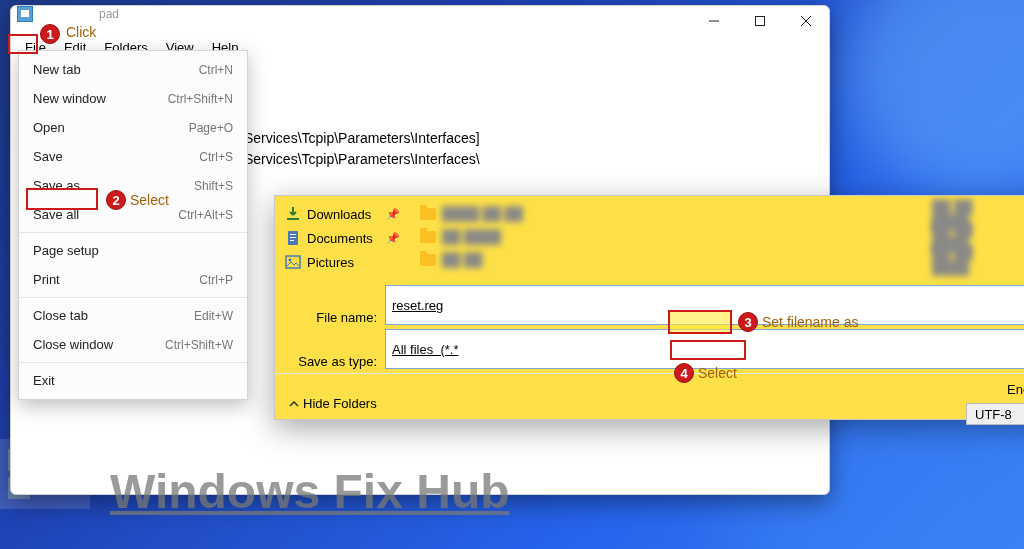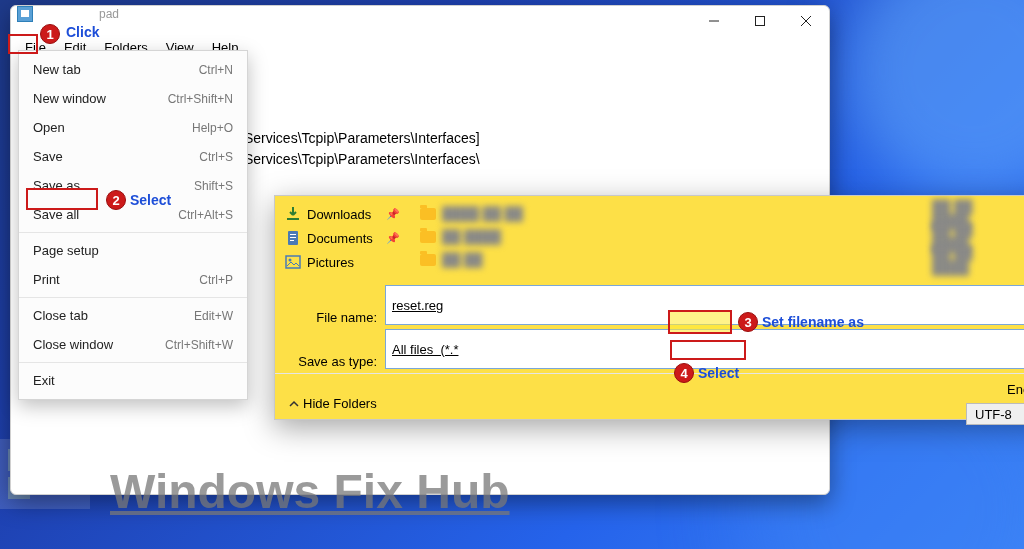--- a/index.html
+++ b/index.html
@@ -82,21 +82,21 @@
 .hide-folders { display:flex; align-items:center; gap:4px; font-size:13px; }
 .encoding { display:flex; align-items:center; gap:6px; font-size:13px;flex-direction:column; }
 .encoding select { width:140px; height:22px; border:1px solid #bbb; font-size:13px; padding:0 4px; }
 
 .badge {
   position:absolute; width:20px; height:20px; border-radius:50%;
   background:#cc1a1a; color:#fff; font-weight:700; font-size:13px;
   display:flex; align-items:center; justify-content:center; z-index:40;
   border:1px solid #9a0e0e;
 }
-.ann-text { position:absolute; color:#1d4ed8; font-weight:700; font-size:14px; z-index:40; }
+.ann-text { position:absolute; color:#a16207; font-weight:400; font-size:14px; z-index:40; }
 .hl-file { position:absolute; left:8px; top:34px; width:30px; height:20px; border:2px solid #cc1a1a; z-index:39; }
 .hl-saveas { position:absolute; left:26px; top:188px; width:72px; height:22px; border:2px solid #cc1a1a; z-index:39; }
 .hl-filename { position:absolute; left:670px; top:312px; width:60px; height:20px;
   outline:2px solid #cc1a1a; background:rgba(255,235,59,0.6); z-index:39; }
 .hl-filetype { position:absolute; left:670px; top:340px; width:76px; height:20px; border:2px solid #cc1a1a; z-index:39; }
 
 .ic-dl { width:16px; height:16px; }
 .ic-doc { width:16px; height:16px; }
 .ic-pic { width:16px; height:16px; }
 .meta { position:absolute; right:18px; display:flex; gap:40px; }
@@ -158,21 +158,21 @@
     <div class="menu-item">
       <span>New tab</span>
       <span class="shortcut">Ctrl+N</span>
     </div>
     <div class="menu-item">
       <span>New window</span>
       <span class="shortcut">Ctrl+Shift+N</span>
     </div>
     <div class="menu-item">
       <span>Open</span>
-      <span class="shortcut">Help+O</span>
+      <span class="shortcut">Page+O</span>
     </div>
     <div class="menu-item">
       <span>Save</span>
       <span class="shortcut">Ctrl+S</span>
     </div>
     <div class="menu-item">
       <span>Save as</span>
       <span class="shortcut">Shift+S</span>
     </div>
     <div class="menu-item">

